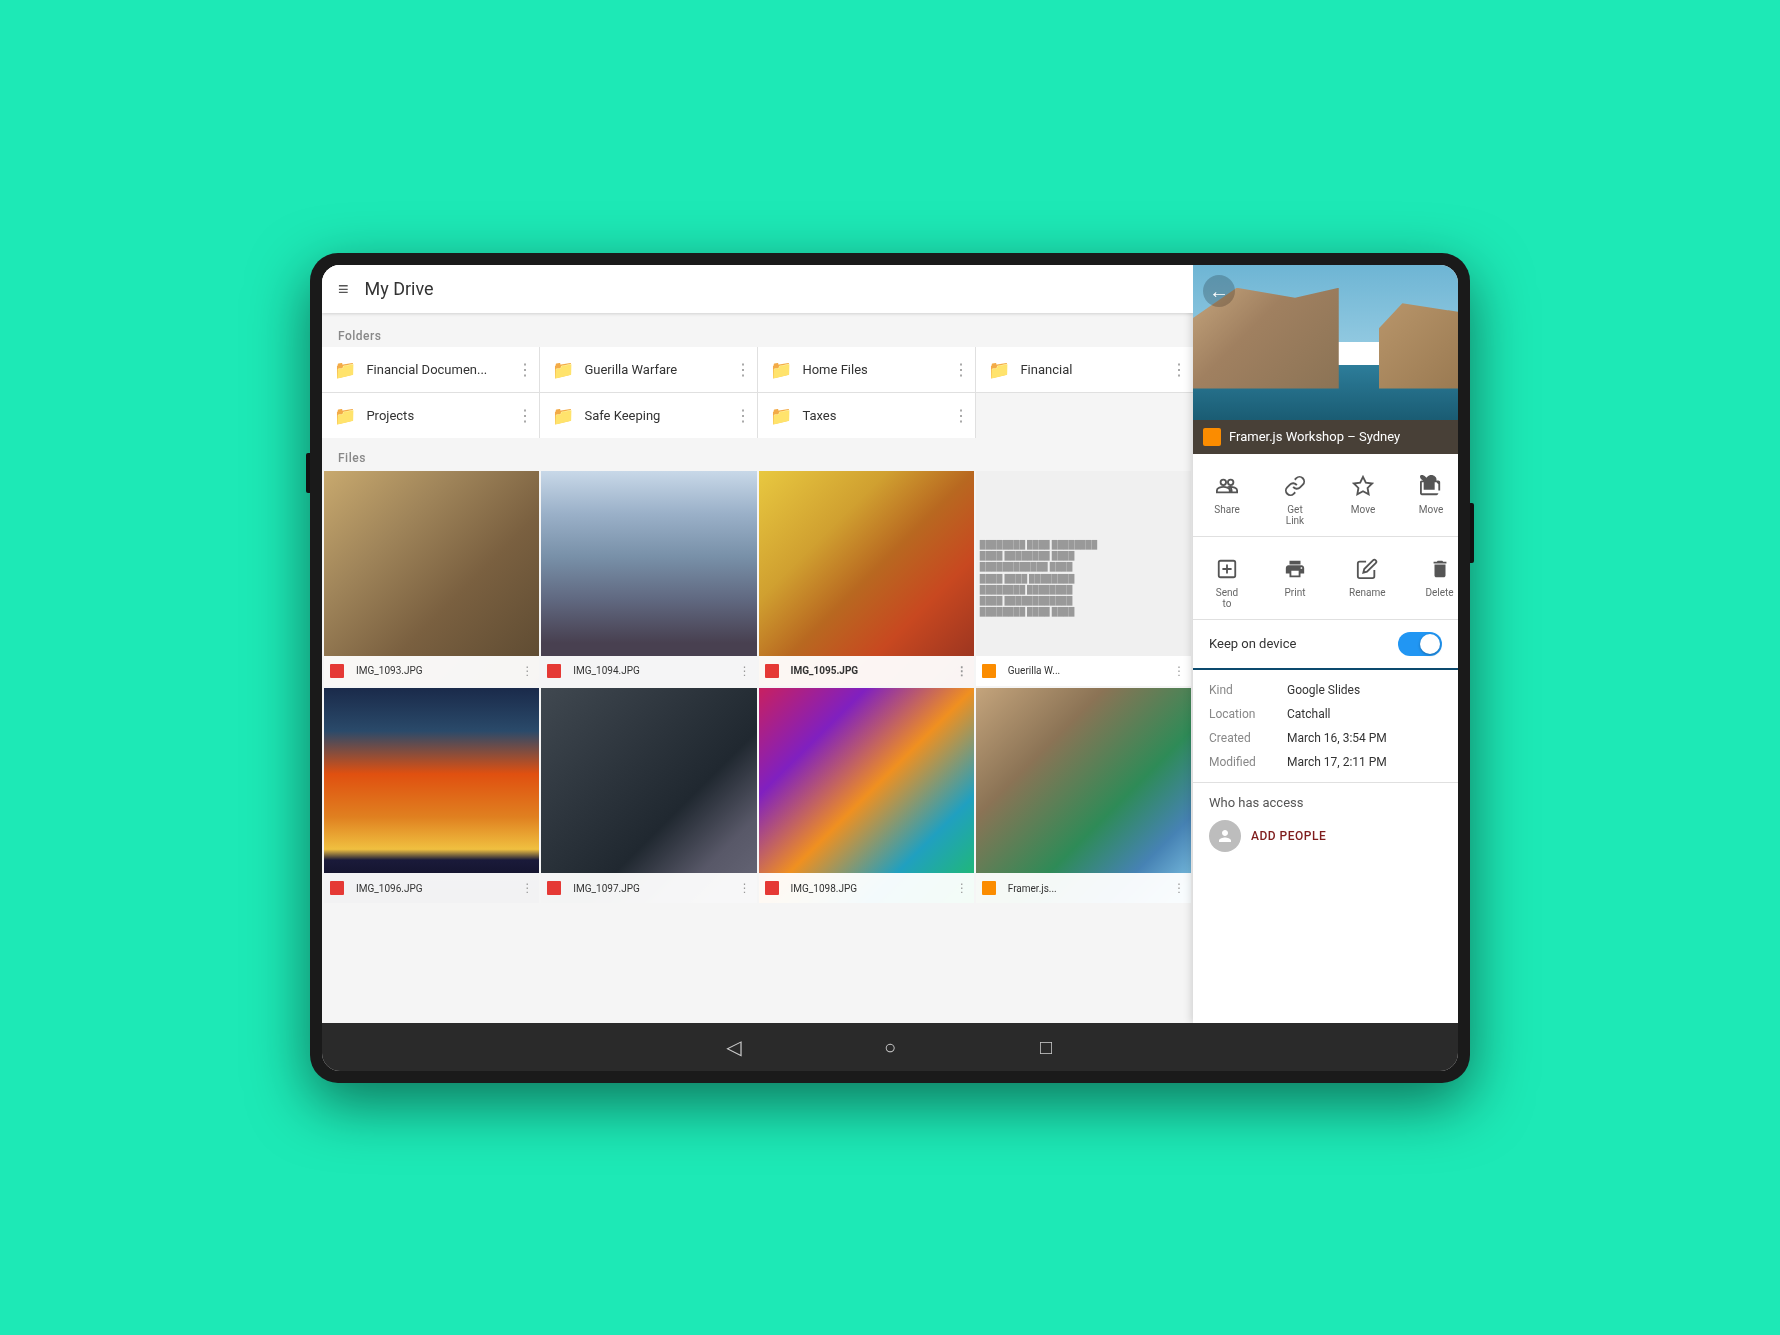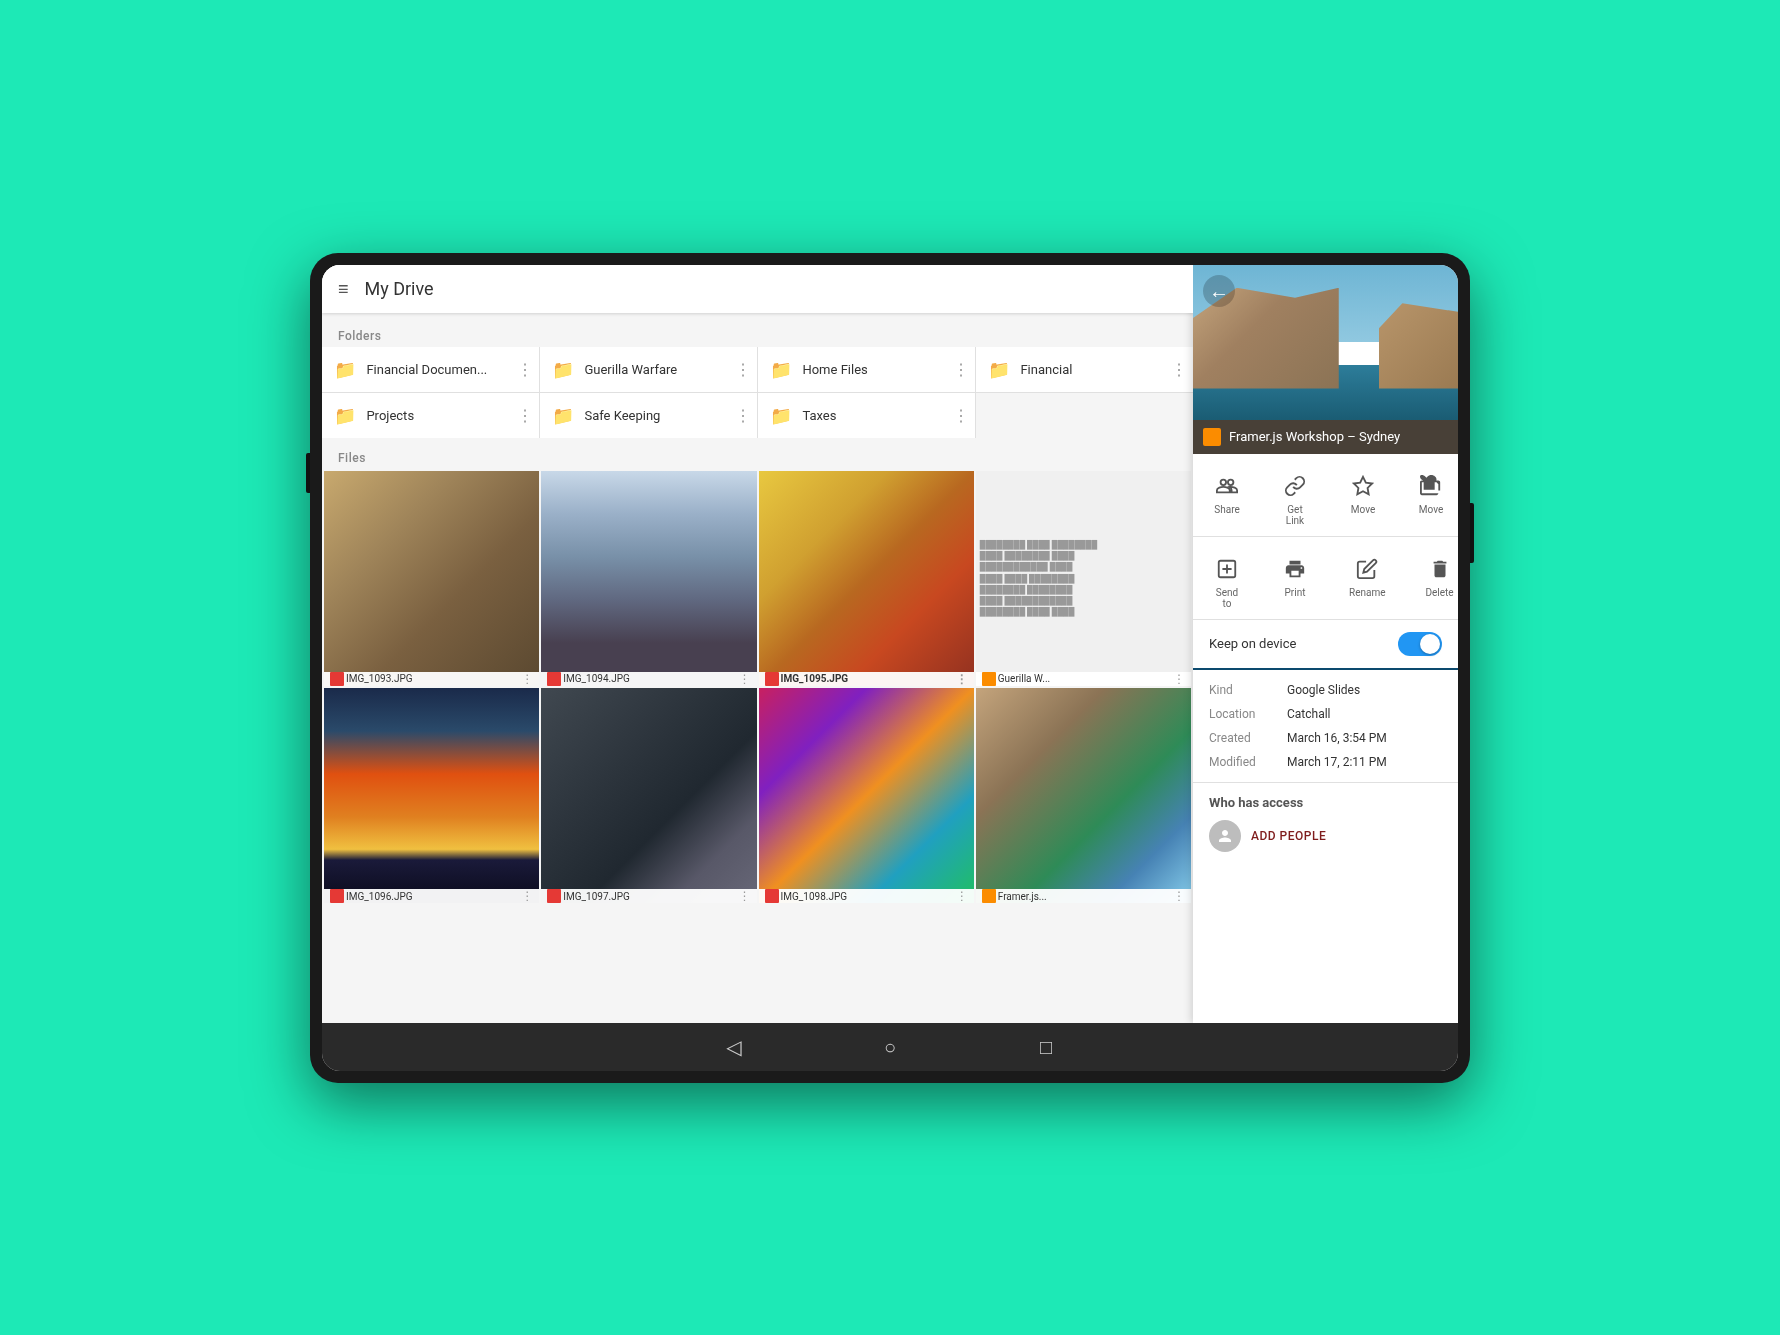--- a/index.html
+++ b/index.html
@@ -173,22 +173,22 @@
     }
 
     .file-label-bar {
       position: absolute;
       bottom: 0;
       left: 0;
       right: 0;
       background: rgba(255,255,255,0.95);
       display: flex;
       align-items: center;
-      padding: 0 6px;
-      gap: 2px;
+      padding: 8px 6px;
+      gap: 12px;
     }
 
     .file-type-icon {
       width: 14px;
       height: 14px;
       background: #e53935;
       border-radius: 1px;
       flex-shrink: 0;
     }
     .file-type-icon.slides {
@@ -362,21 +362,21 @@
 
     
     .access-section {
       padding: 12px 16px;
     }
 
     .access-title {
       font-size: 13px;
       color: #555;
       margin-bottom: 10px;
-      font-weight: 700;
+      font-weight: 400;
     }
 
     .add-people-row {
       display: flex;
       align-items: center;
       gap: 10px;
     }
 
     .avatar-circle {
       width: 32px;

